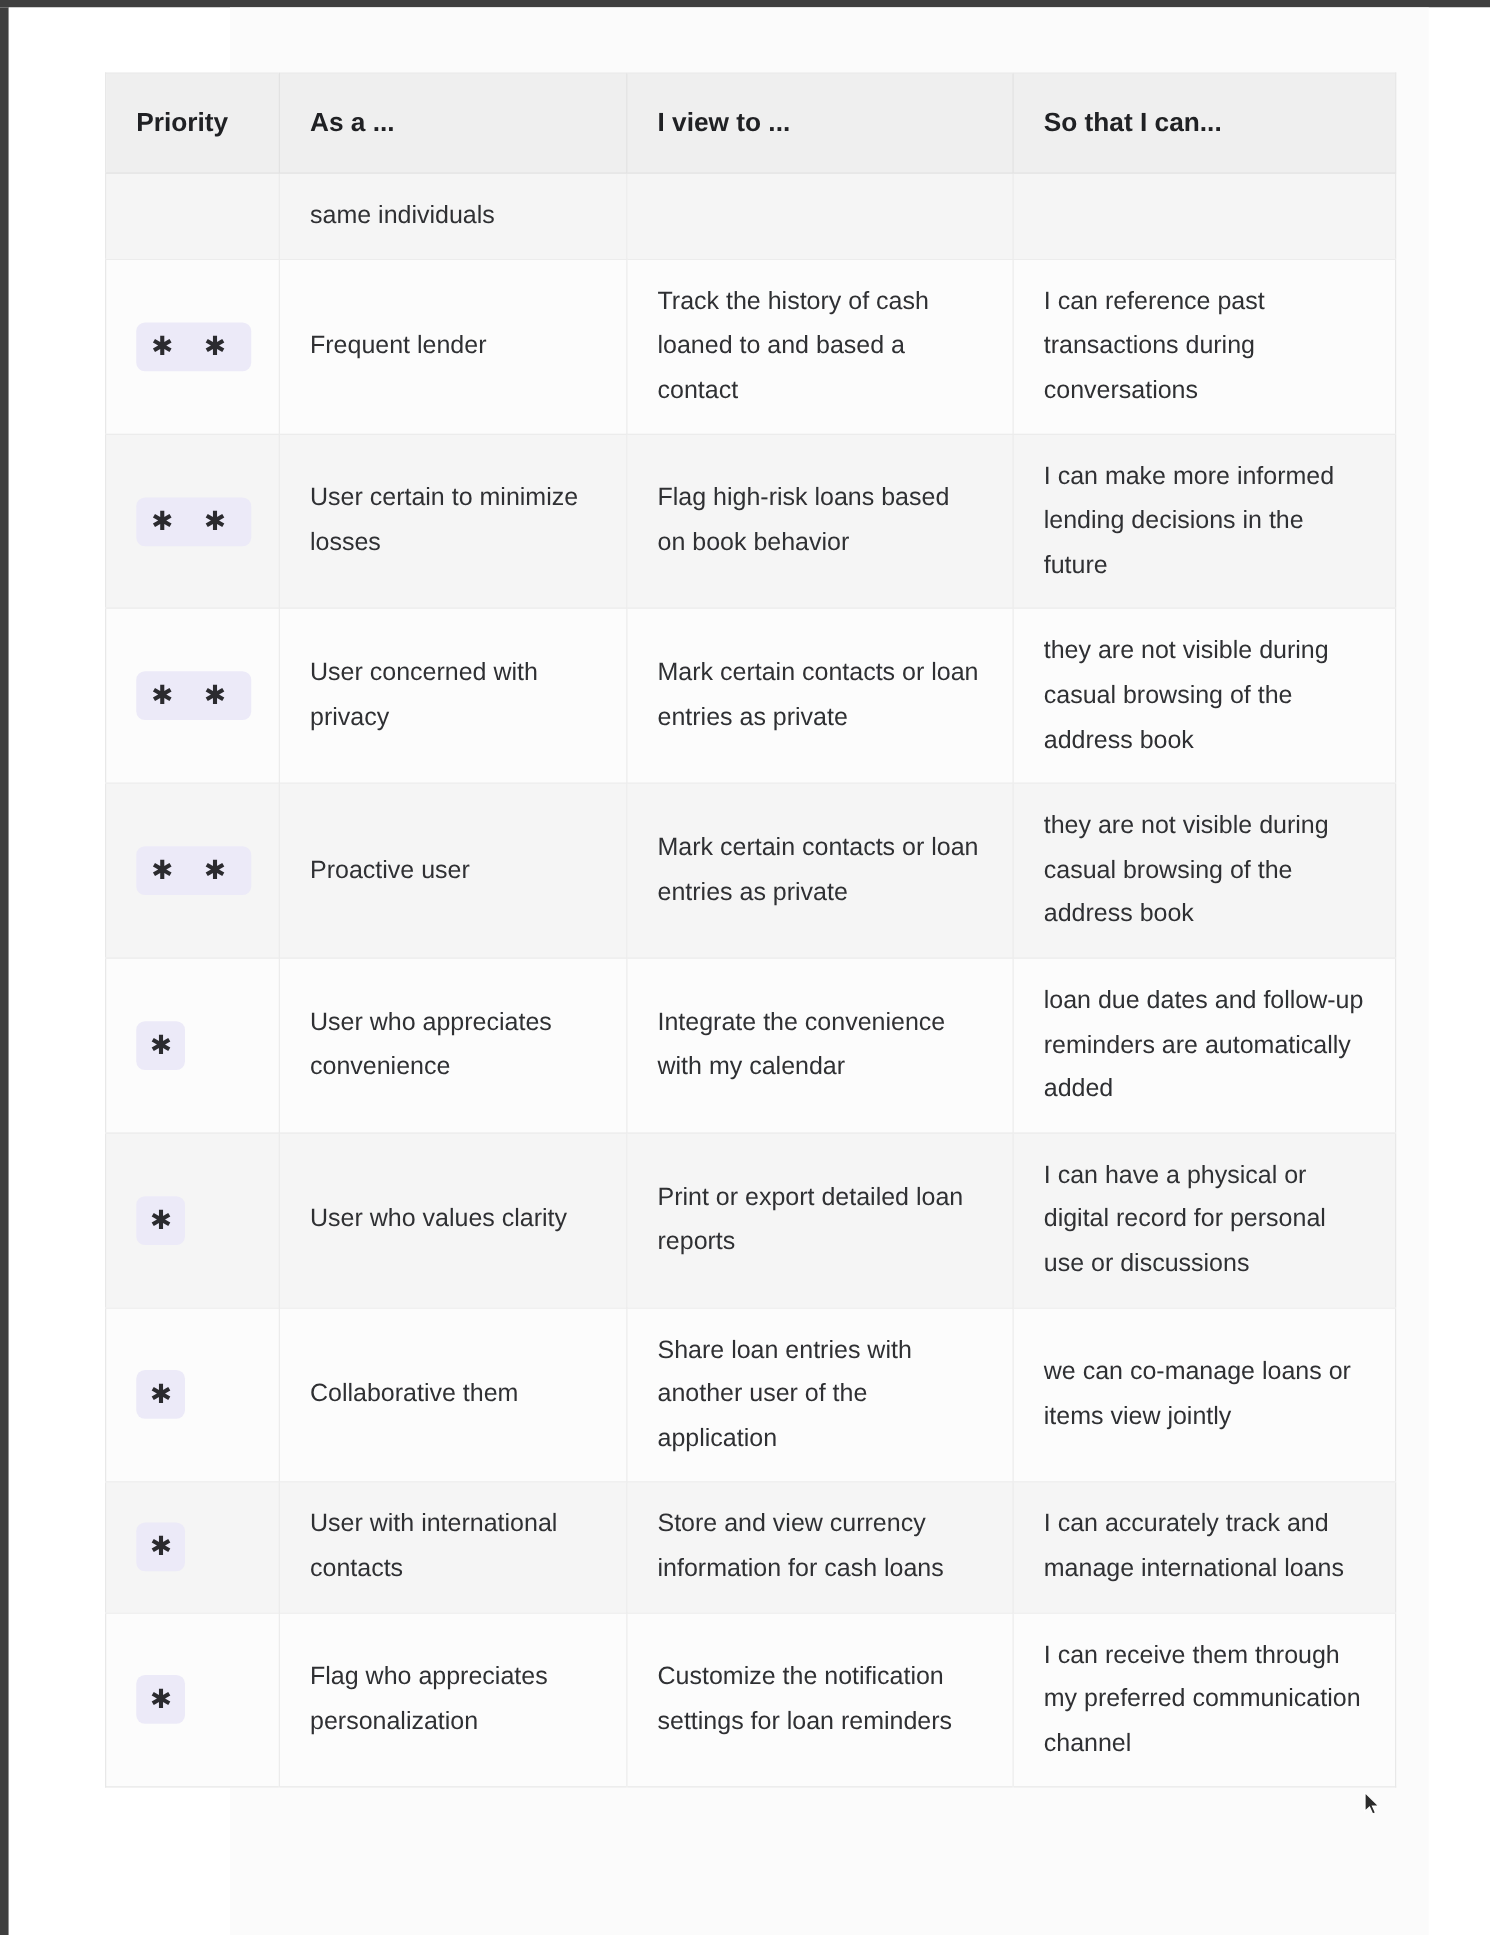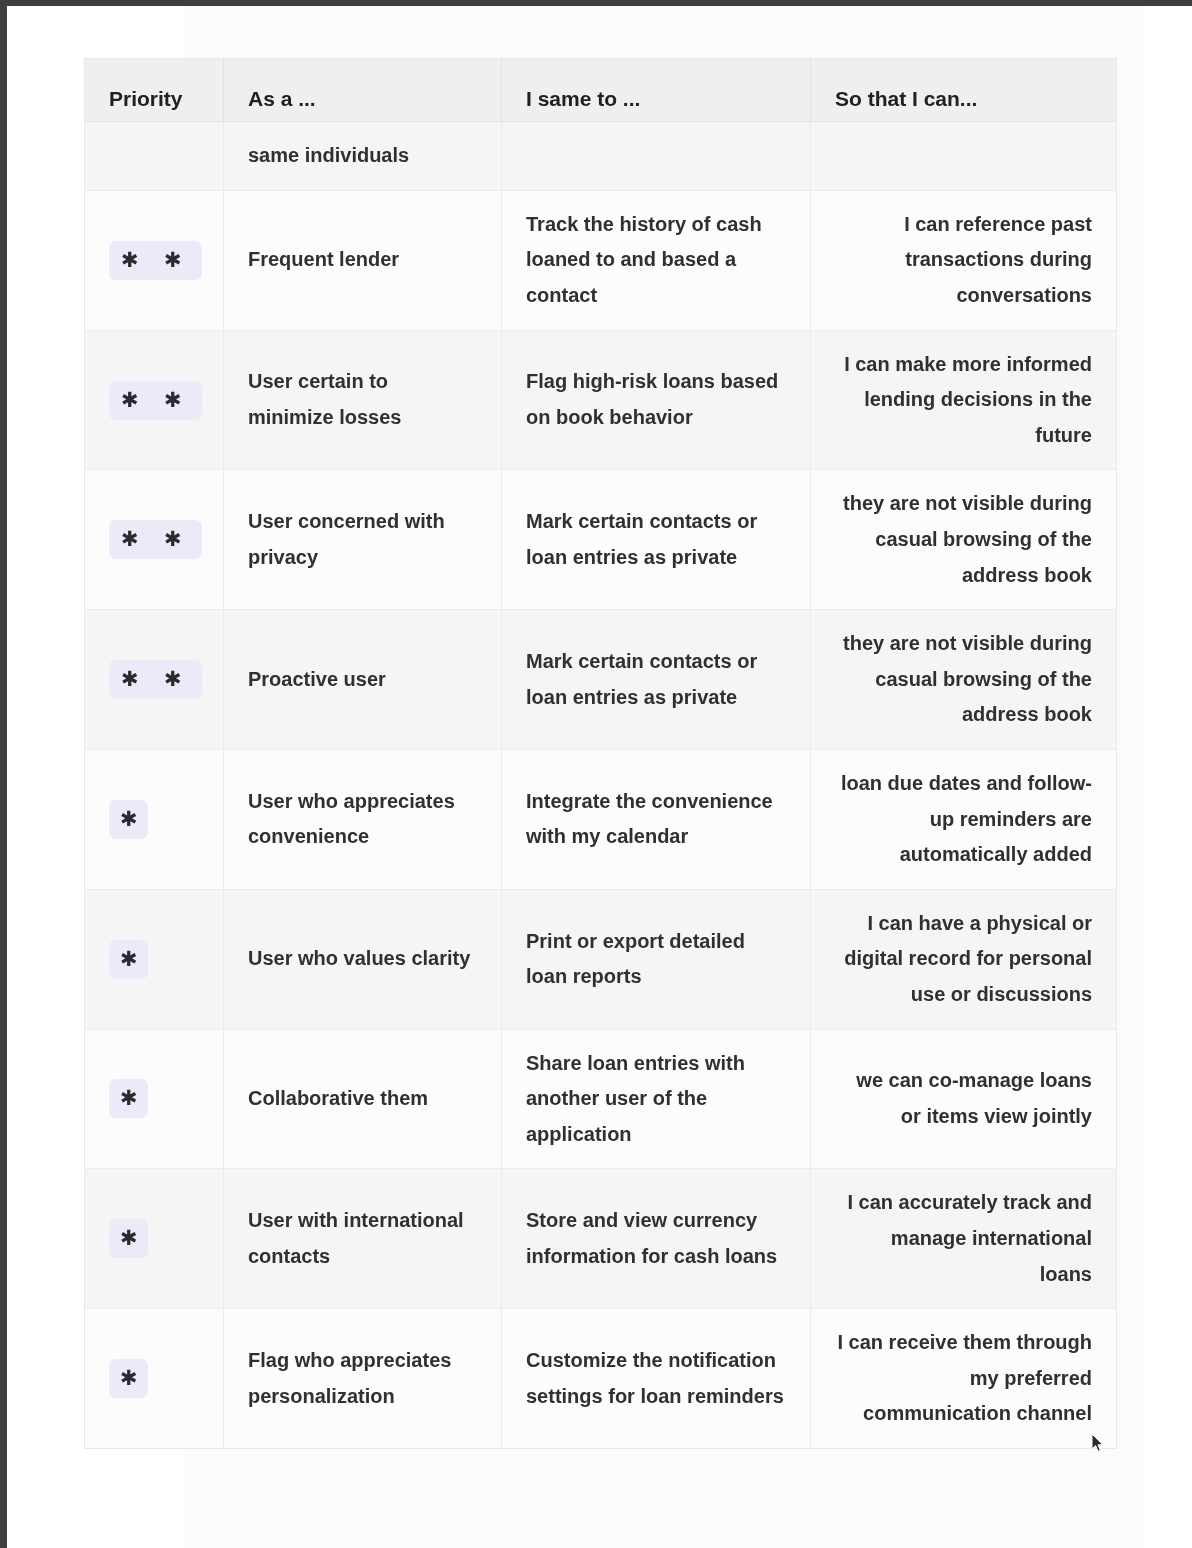--- a/index.html
+++ b/index.html
@@ -64,39 +64,38 @@
     background: #ffffff;
     border: 1px solid #e8e8e8;
   }
 
   table.story-table th {
     background: #efefef;
     color: #202124;
     font-size: 21px;
     font-weight: bold;
     text-align: left;
-    padding: 26px 24px 9px 24px;
+    padding: 26px 24px 26px 24px;
     border-right: 1px solid #e2e2e2;
     border-bottom: 1px solid #e2e2e2;
     vertical-align: middle;
     line-height: 1.3;
   }
   table.story-table th:last-child { border-right: none; }
 
   table.story-table td {
     font-size: 20px;
     color: #2f3033;
     padding: 16px 24px;
     border-right: 1px solid #ececec;
     border-bottom: 1px solid #ececec;
     vertical-align: middle;
     line-height: 1.78;
-    font-weight: bold;
-  }
-  table.story-table td:last-child { border-right: none; text-align: right; }
+  }
+  table.story-table td:last-child { border-right: none; }
   table.story-table tr:last-child td { border-bottom: none; }
 
   table.story-table tbody tr:nth-child(odd)  { background: #f5f5f5; }
   table.story-table tbody tr:nth-child(even) { background: #fcfcfc; }
 
   col.c-priority { width: 139px; }
   col.c-asa      { width: 278px; }
   col.c-iwant    { width: 309px; }
   col.c-sothat   { width: 306px; }
 
@@ -147,21 +146,21 @@
       <colgroup>
         <col class="c-priority">
         <col class="c-asa">
         <col class="c-iwant">
         <col class="c-sothat">
       </colgroup>
       <thead>
         <tr>
           <th>Priority</th>
           <th>As a ...</th>
-          <th>I same to ...</th>
+          <th>I view to ...</th>
           <th>So that I can...</th>
         </tr>
       </thead>
       <tbody id="table-body">
           <tr>
             <td class="priority-cell"></td>
             <td>same individuals</td>
             <td></td>
             <td></td>
           </tr>

